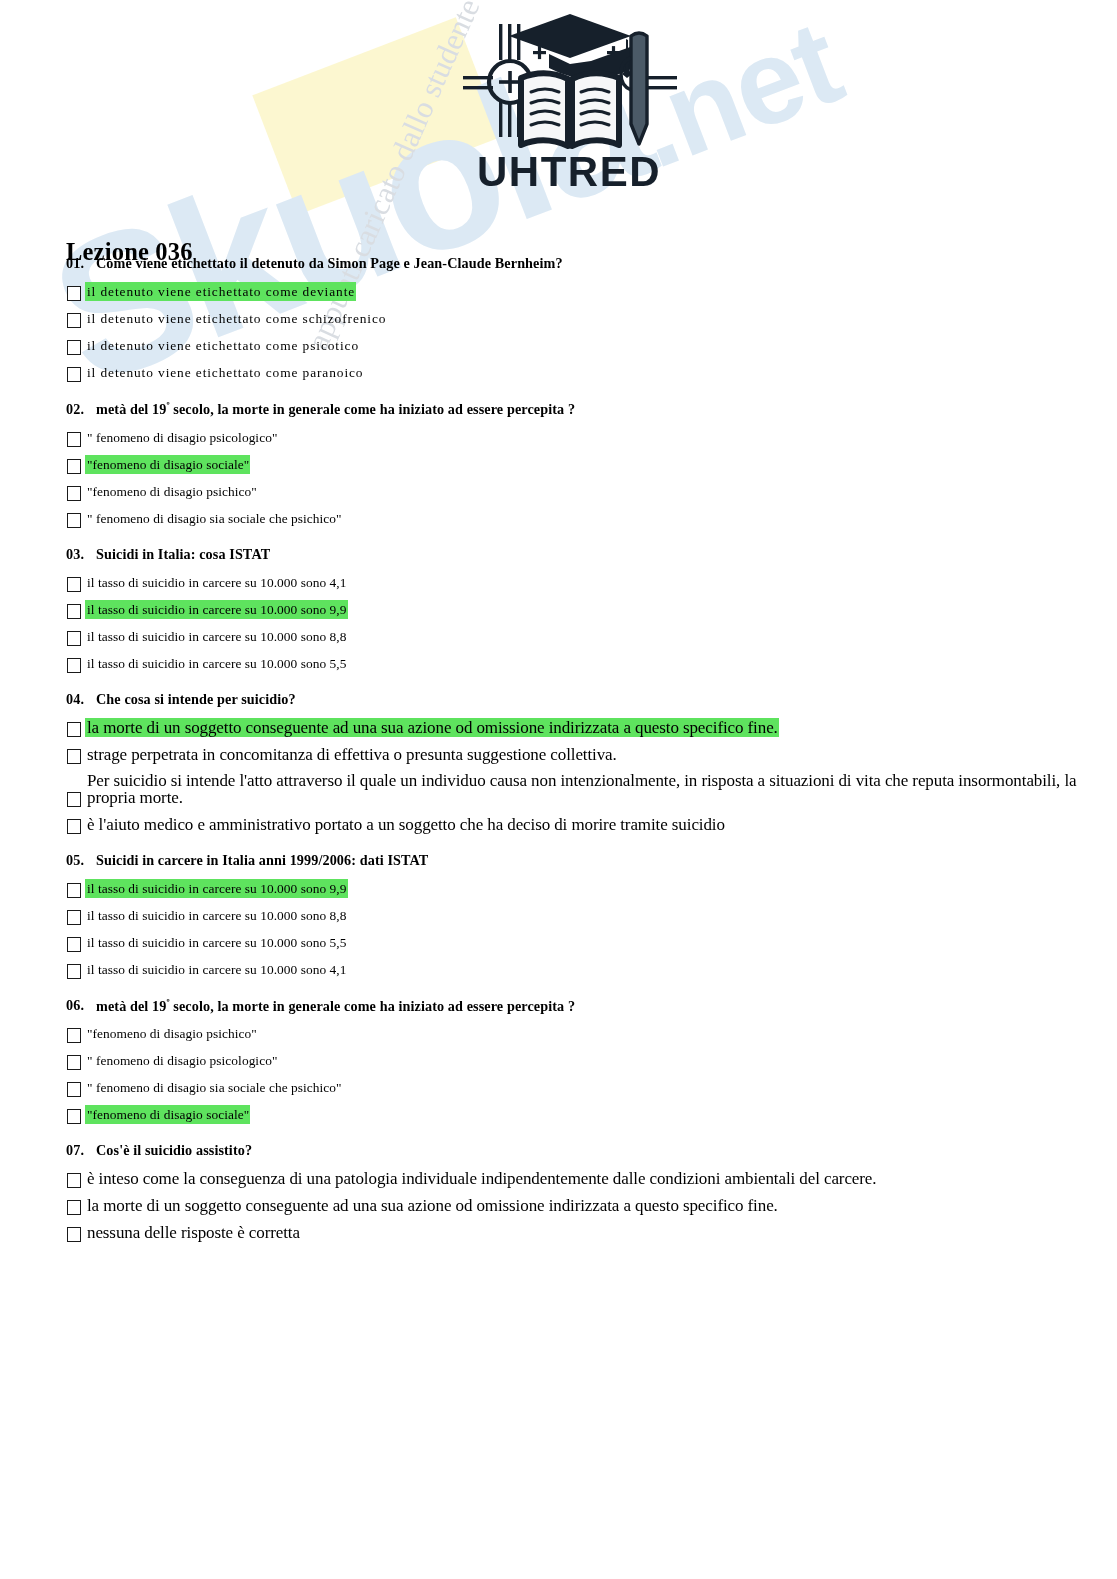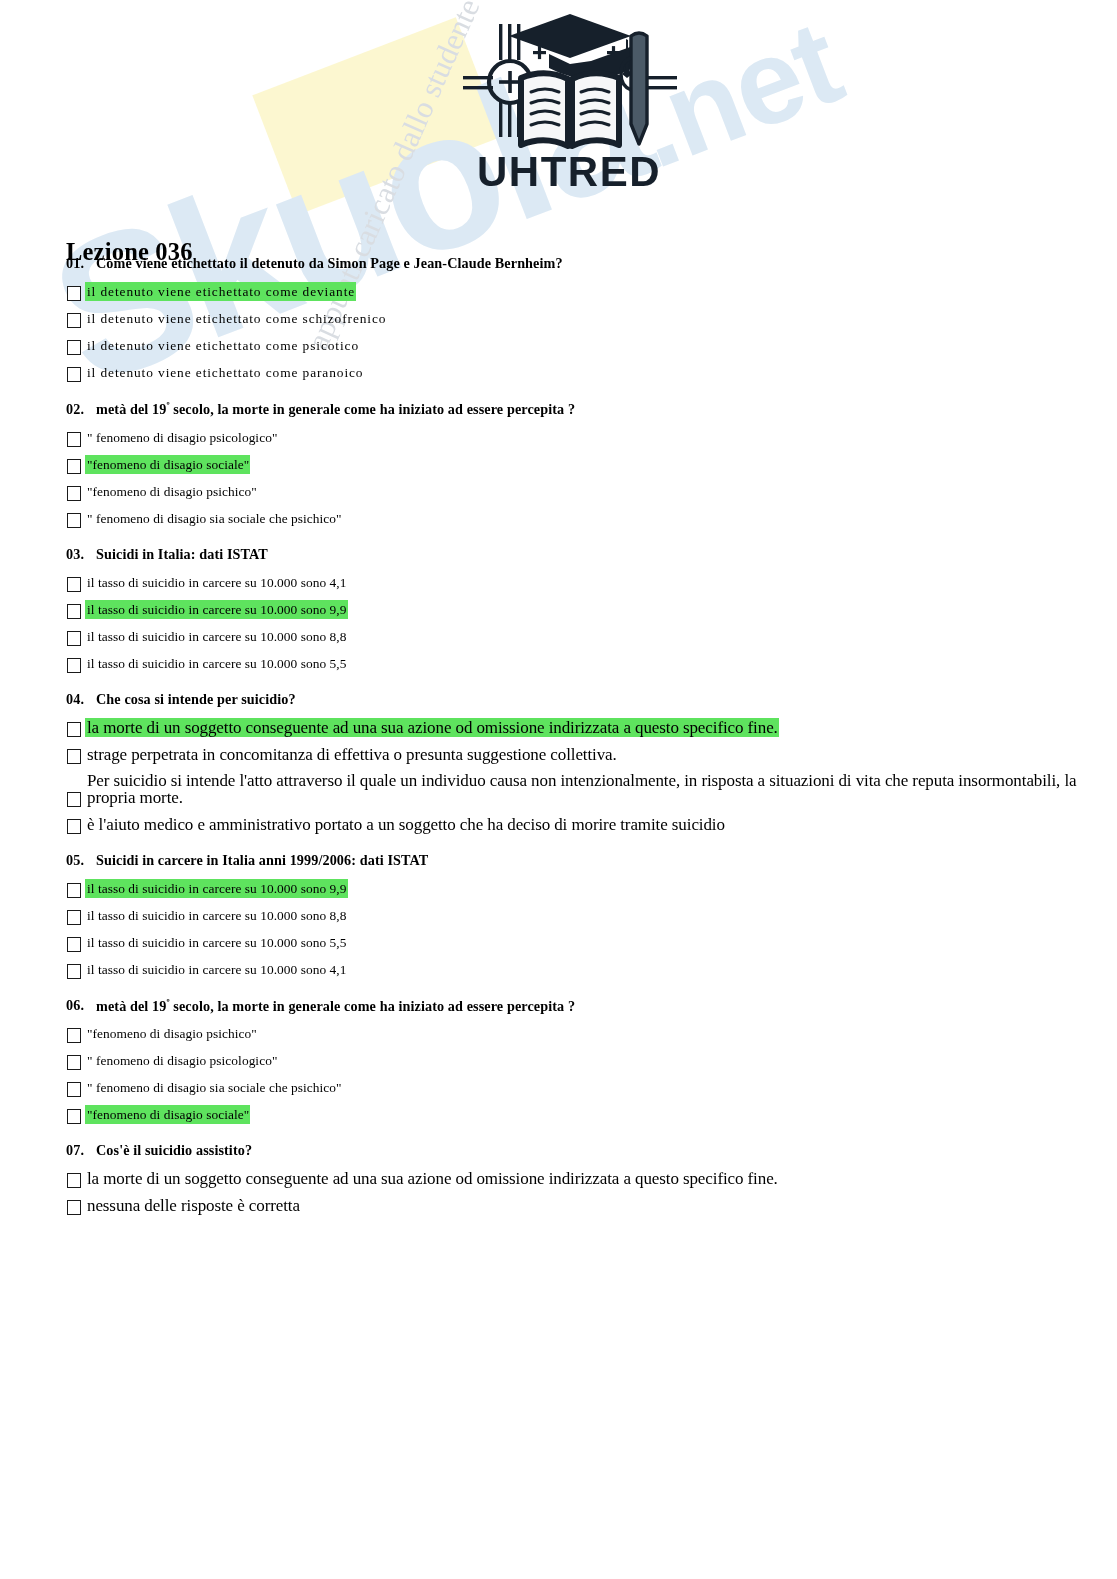--- a/index.html
+++ b/index.html
@@ -248,21 +248,21 @@
           <span class="option-label">"fenomeno di disagio psichico"</span>
         </div>
         <div class="option-row ">
           <span class="checkbox"></span>
           <span class="option-label">" fenomeno di disagio sia sociale che psichico"</span>
         </div>
       </div>
       <div class="question-block">
         <div class="question-head">
           <span class="q-num">03.</span>
-          <span class="q-text">Suicidi in Italia: dati ISTAT</span>
+          <span class="q-text">Suicidi in Italia: cosa ISTAT</span>
         </div>
         <div class="option-row ">
           <span class="checkbox"></span>
           <span class="option-label">il tasso di suicidio in carcere su 10.000 sono 4,1</span>
         </div>
         <div class="option-row  correct">
           <span class="checkbox"></span>
           <span class="option-label">il tasso di suicidio in carcere su 10.000 sono 9,9</span>
         </div>
         <div class="option-row ">
@@ -340,20 +340,24 @@
           <span class="option-label">"fenomeno di disagio sociale"</span>
         </div>
       </div>
       <div class="question-block">
         <div class="question-head">
           <span class="q-num">07.</span>
           <span class="q-text">Cos'è il suicidio assistito?</span>
         </div>
         <div class="option-row tight">
           <span class="checkbox"></span>
+          <span class="option-label">è inteso come la conseguenza di una patologia individuale indipendentemente dalle condizioni ambientali del carcere.</span>
+        </div>
+        <div class="option-row tight">
+          <span class="checkbox"></span>
           <span class="option-label">la morte di un soggetto conseguente ad una sua azione od omissione indirizzata a questo specifico fine.</span>
         </div>
         <div class="option-row tight">
           <span class="checkbox"></span>
           <span class="option-label">nessuna delle risposte è corretta</span>
         </div>
       </div>
     </div>
 </div>
 

